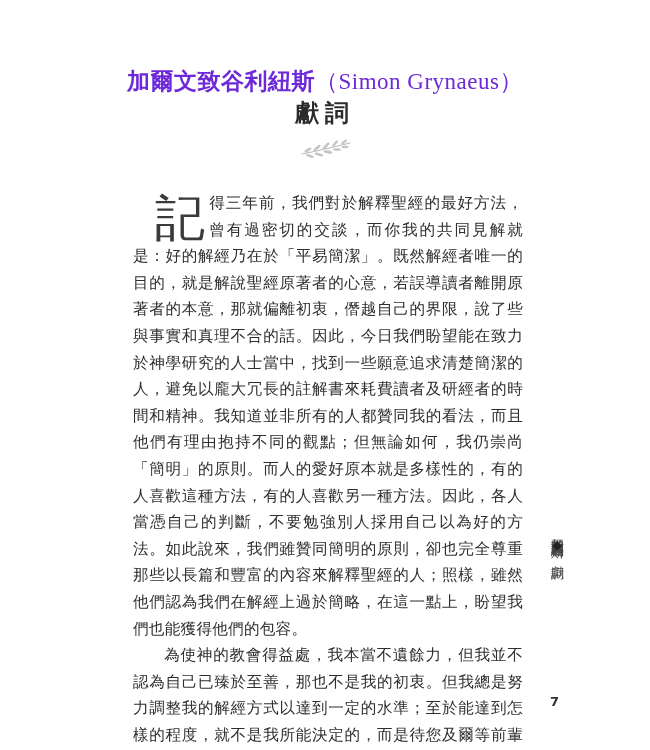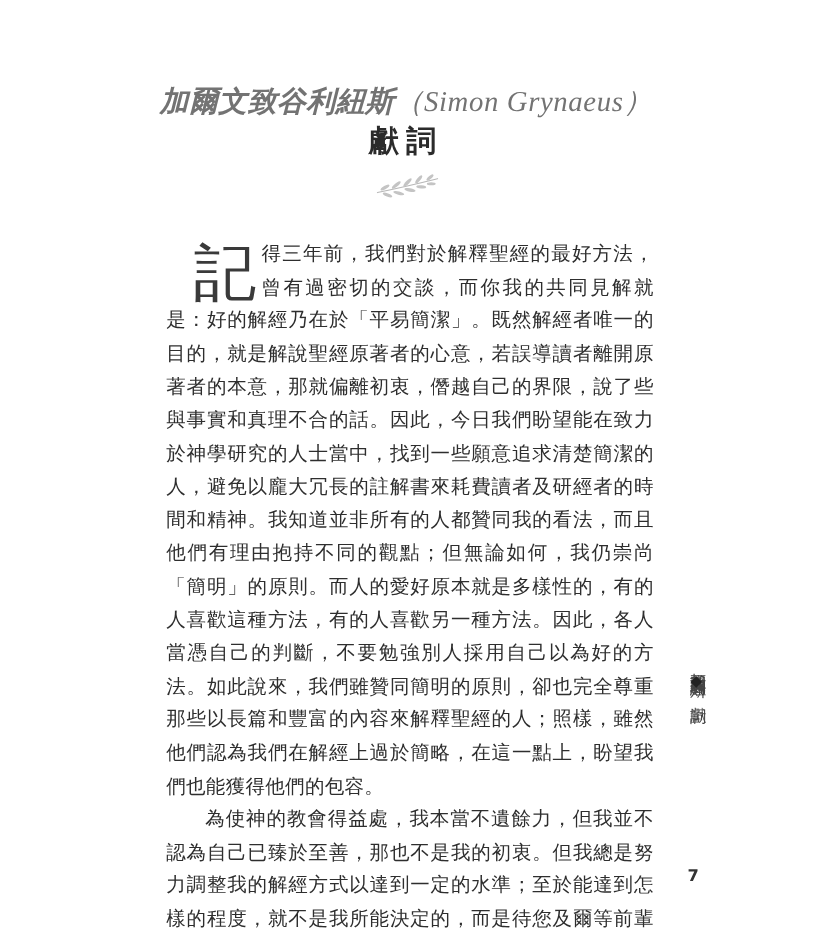--- a/index.html
+++ b/index.html
@@ -21,23 +21,22 @@
       width: 650px; height: 750px;
     }
     .title {
       position: absolute;
       left: 0; width: 650px;
       top: 66px;
       text-align: center;
       font-size: 23px;
       font-weight: bold;
       letter-spacing: 0.5px;
-      color: #737373;
+      color: #6d28d9;
       white-space: nowrap;
-      font-style: italic;
     }
     .title .latin {
       font-family: "Liberation Serif", "DejaVu Serif", serif;
       font-weight: normal;
       font-size: 23px;
     }
     .subtitle {
       position: absolute;
       left: 0; width: 650px;
       top: 97px;

